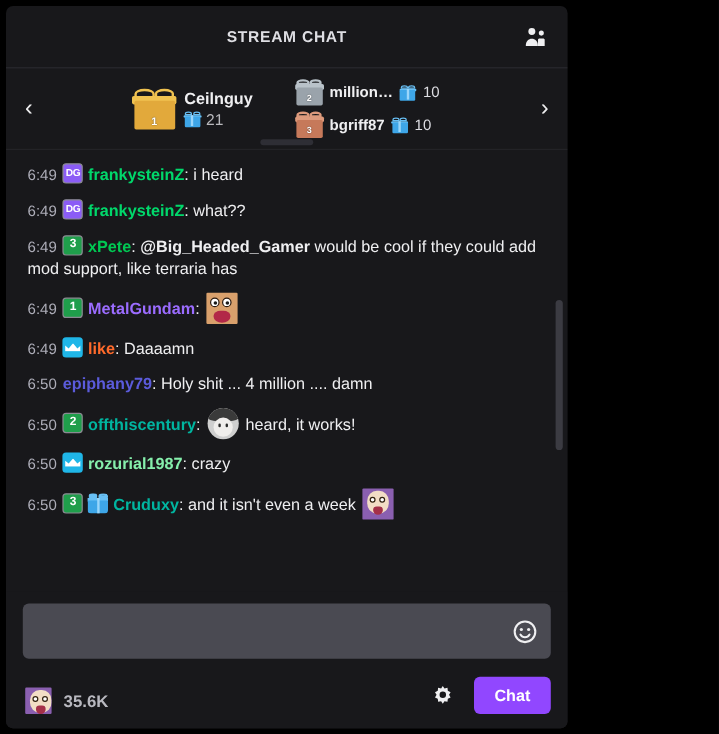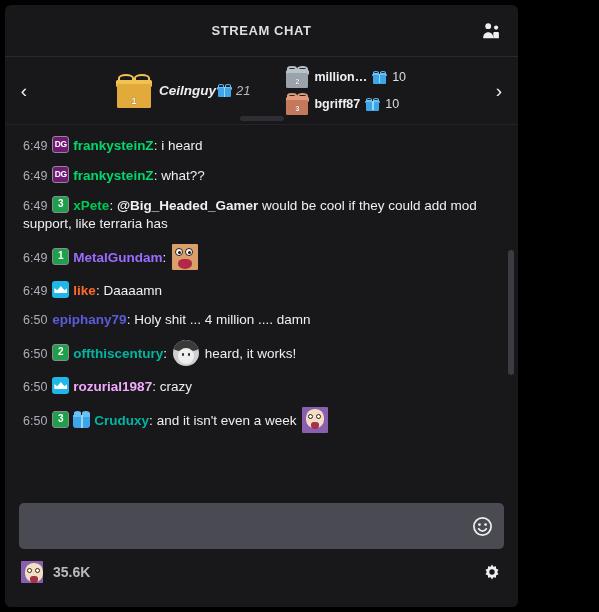--- a/index.html
+++ b/index.html
@@ -9,21 +9,21 @@
     height: 612px;
     background: #000000;
     font-family: "Liberation Sans", sans-serif;
     overflow: hidden;
   }
 
   .chat-window {
     position: absolute;
     left: 5px;
     top: 5px;
-    width: 513px;
+    width: 468px;
     height: 602px;
     background: #18181b;
     border-radius: 6px;
     overflow: hidden;
     display: flex;
     flex-direction: column;
   }
 
   
   .chat-header {
@@ -88,23 +88,22 @@
     gap: 36px;
   }
 
   .lb-top {
     display: flex;
     align-items: center;
     gap: 8px;
   }
   .lb-top-text {
     display: flex;
-    flex-direction: row;
+    flex-direction: column;
     gap: 2px;
-    font-style: italic;
   }
   .lb-name {
     font-size: 13.5px;
     font-weight: bold;
     color: #efeff1;
     line-height: 15px;
   }
   .lb-count-row {
     display: flex;
     align-items: center;
@@ -262,21 +261,21 @@
     line-height: 17px;
     font-weight: bold;
     color: #ffffff;
     overflow: hidden;
   }
   .badge-sub {
     background: #1f9e4b;
     border: 1.5px solid #8a8a92;
   }
   .badge-sub span { font-size: 10px; line-height: 14px; display: block; }
-  .badge-dg { background: #701a75; border: 1.5px solid #8a8a92; }
+  .badge-dg { background: #8b5cf6; border: 1.5px solid #8a8a92; }
   .badge-dg span { font-size: 8.5px; line-height: 14px; display: block; letter-spacing: -0.3px; }
 
   .badge-crown { background: #1fb6e8; }
   .badge-crown .crown {
     position: absolute; left: 2px; top: 5px; width: 13px; height: 7px;
     background: #ffffff;
     clip-path: polygon(0% 100%, 0% 28%, 22% 62%, 50% 0%, 78% 62%, 100% 28%, 100% 100%);
   }
   .badge-dino { background: #e3b8e8; }
   .badge-dino .dino {
@@ -405,21 +404,21 @@
     cursor: pointer;
     display: flex;
     align-items: center;
     justify-content: center;
   }
 
   .composer-bottom {
     margin-top: 12px;
     height: 34px;
     display: flex;
-    align-items: flex-start;
+    align-items: flex-end;
     justify-content: space-between;
   }
   .viewer-count {
     display: flex;
     align-items: center;
     gap: 8px;
     font-size: 14px;
     font-weight: bold;
     color: #b9b9c0;
   }
@@ -539,21 +538,21 @@
   </div>
 
   <div class="messages" id="message-list">
       <div class="msg"><span class="ts">6:49</span><span class="badge badge-dg"><span>DG</span></span><span class="user" style="color: rgb(0, 216, 107);">frankysteinZ</span><span>: </span><span class="body-txt">i heard</span></div>
       <div class="msg"><span class="ts">6:49</span><span class="badge badge-dg"><span>DG</span></span><span class="user" style="color: rgb(0, 216, 107);">frankysteinZ</span><span>: </span><span class="body-txt">what??</span></div>
       <div class="msg"><span class="ts">6:49</span><span class="badge badge-sub"><span>3</span></span><span class="user" style="color: rgb(0, 200, 83);">xPete</span><span>: </span><span class="mention">@Big_Headed_Gamer</span><span class="body-txt"> would be cool if they could add mod support, like terraria has</span></div>
       <div class="msg"><span class="ts">6:49</span><span class="badge badge-sub"><span>1</span></span><span class="user" style="color: rgb(155, 108, 255);">MetalGundam</span><span>: </span><span class="emote emote-lul"><span class="eye-l"></span><span class="eye-r"></span><span class="pup-l"></span><span class="pup-r"></span><span class="mouth"></span></span></div>
       <div class="msg"><span class="ts">6:49</span><span class="badge badge-crown"><span class="crown"></span></span><span class="user" style="color: rgb(255, 106, 43);">like</span><span>: </span><span class="body-txt">Daaaamn</span></div>
       <div class="msg"><span class="ts">6:50</span><span class="user" style="color: rgb(91, 91, 219);">epiphany79</span><span>: </span><span class="body-txt">Holy shit ... 4 million .... damn</span></div>
       <div class="msg"><span class="ts">6:50</span><span class="badge badge-sub"><span>2</span></span><span class="user" style="color: rgb(0, 181, 160);">offthiscentury</span><span>: </span><span class="emote emote-face"><span class="hair"></span><span class="fc"></span><span class="e1"></span><span class="e2"></span></span><span class="body-txt"> heard, it works!</span></div>
-      <div class="msg"><span class="ts">6:50</span><span class="badge badge-crown"><span class="crown"></span></span><span class="user" style="color: #f0abfc;">rozurial1987</span><span>: </span><span class="body-txt">crazy</span></div>
+      <div class="msg"><span class="ts">6:50</span><span class="badge badge-crown"><span class="crown"></span></span><span class="user" style="color: #86efac;">rozurial1987</span><span>: </span><span class="body-txt">crazy</span></div>
       <div class="msg"><span class="ts">6:50</span><span class="badge badge-sub"><span>3</span></span><span class="badge badge-gift"><span class="gw1"></span><span class="gw2"></span><span class="gl"></span><span class="gb"></span><span class="gr"></span></span><span class="user" style="color: rgb(0, 181, 160);">Cruduxy</span><span>: </span><span class="body-txt">and it isn't even a week </span><span class="emote emote-pog"><span class="face"></span><span class="eb1"></span><span class="eb2"></span><span class="mo"></span></span></div>
     </div>
 
   <div class="scrollbar-track"></div>
   <div class="scrollbar-thumb"></div>
 
   <div class="composer">
     <div class="input-wrap">
       <div class="emoji-btn">
         <svg width="21" height="21" viewBox="0 0 22 22" fill="none">
@@ -575,17 +574,18 @@
         </span>
         <span>35.6K</span>
       </div>
       <div class="composer-right">
         <div class="gear-btn">
           <svg width="20" height="20" viewBox="0 0 20 20" fill="#efeff1">
             <path d="M10 1.6l1.4 2.1 2.5-.5.3 2.5 2.3 1.1-1.3 2.2 1.3 2.2-2.3 1.1-.3 2.5-2.5-.5L10 16.4l-1.4-2.1-2.5.5-.3-2.5-2.3-1.1L4.8 9l-1.3-2.2 2.3-1.1.3-2.5 2.5.5z"></path>
             <circle cx="10" cy="9" r="2.7" fill="#18181b"></circle>
           </svg>
         </div>
+        <button class="chat-btn">Chat</button>
       </div>
     </div>
   </div>
 
 </div>
 
 </body></html>

